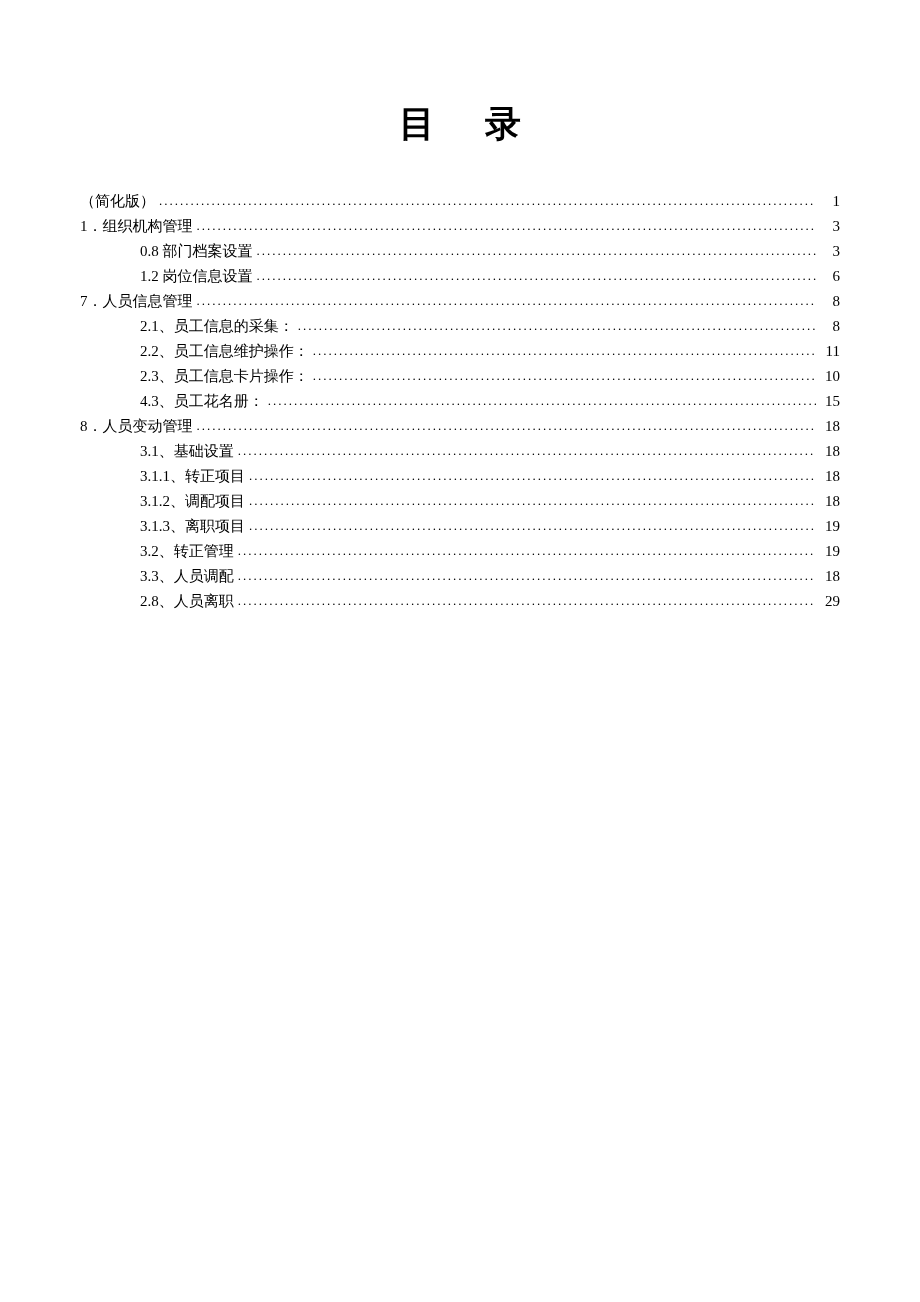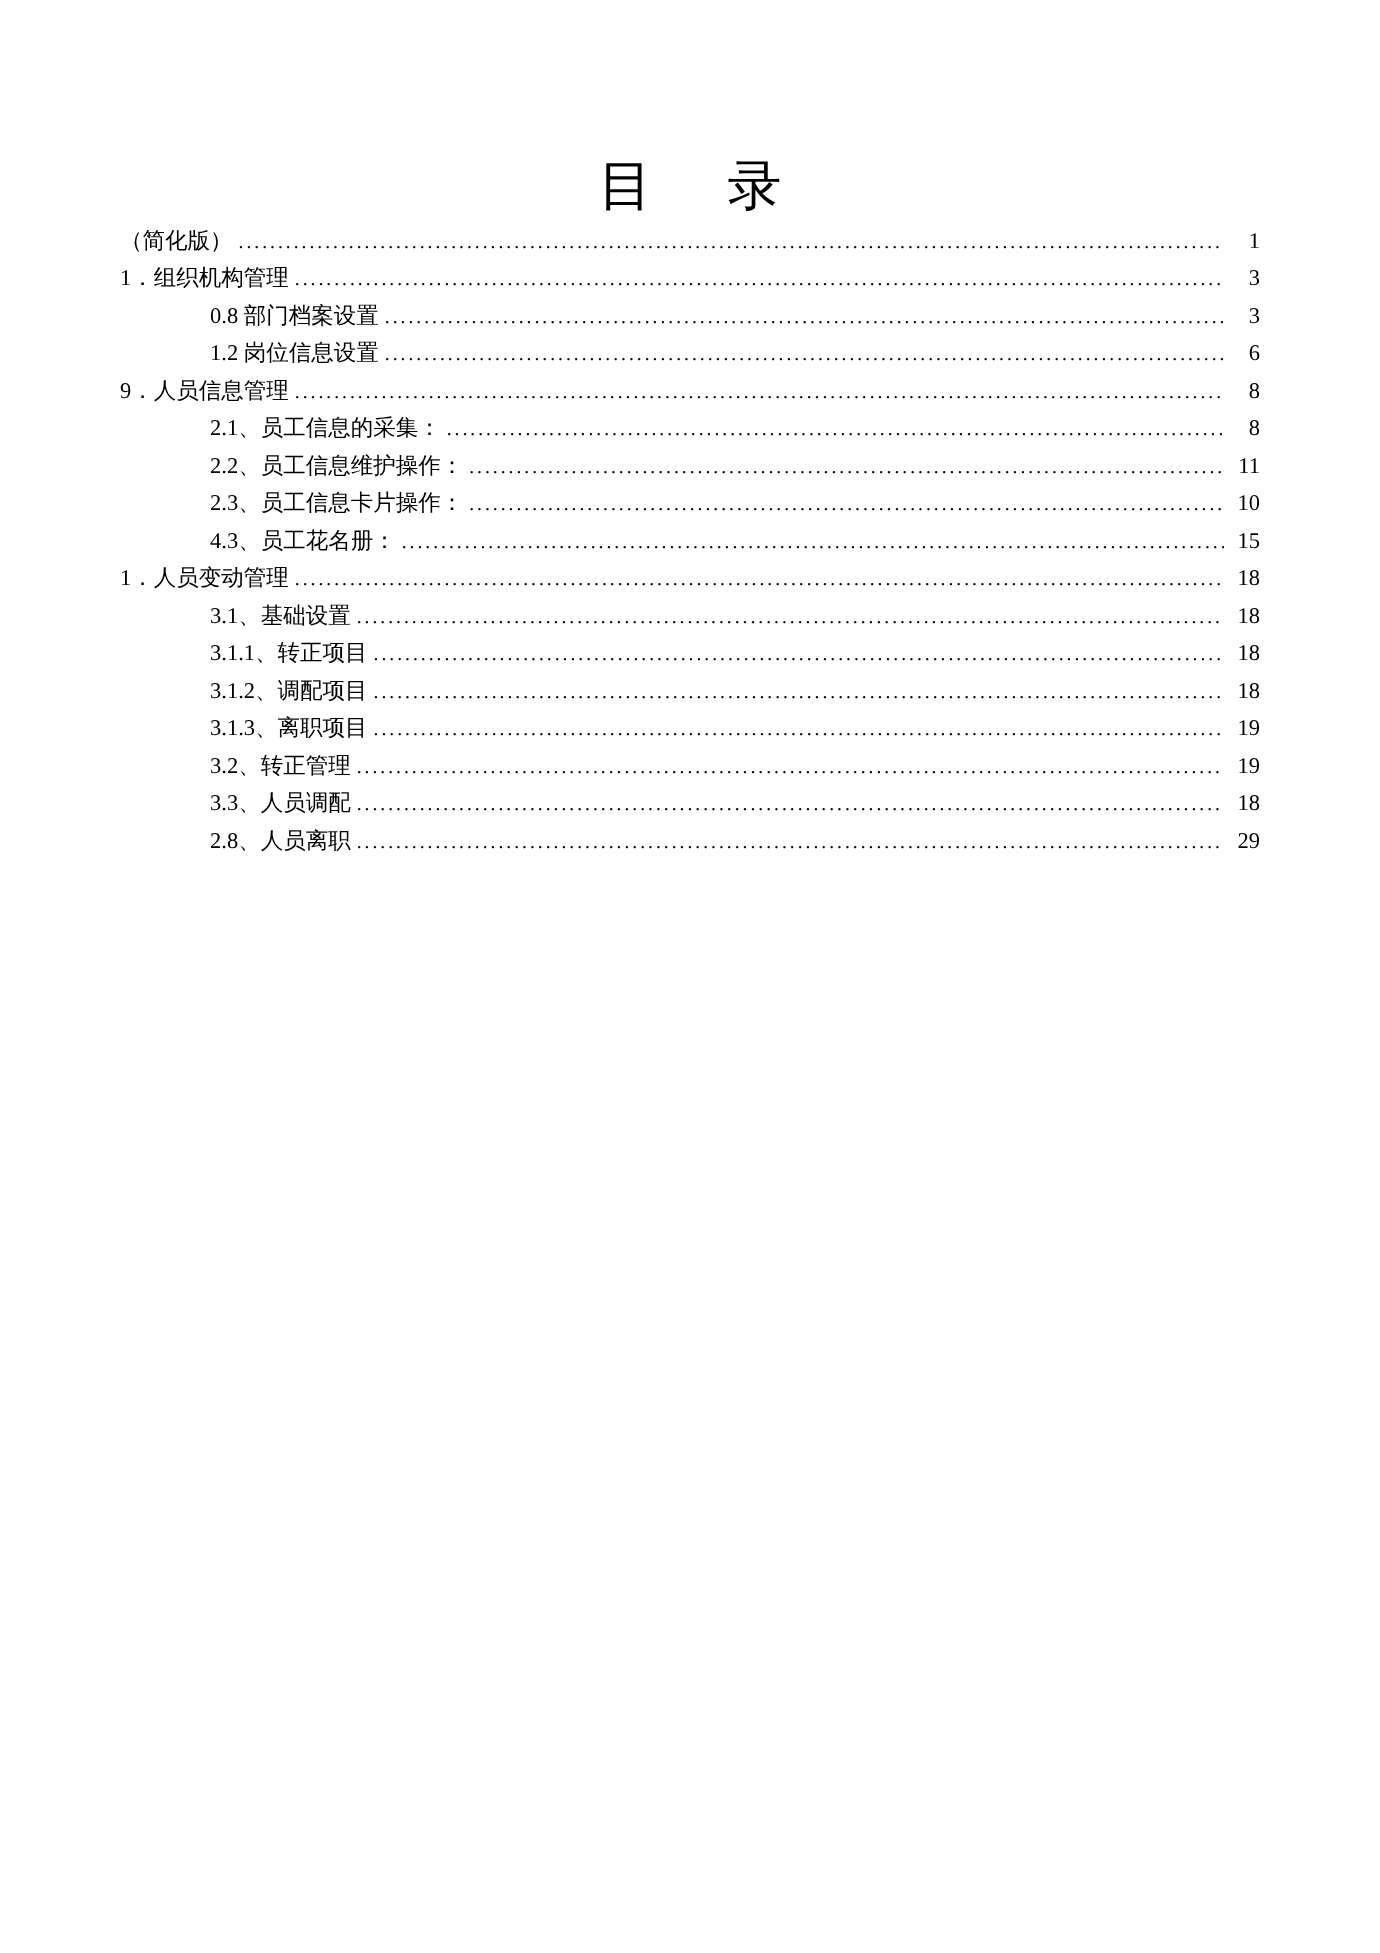--- a/index.html
+++ b/index.html
@@ -11,21 +11,22 @@
       background: #ffffff;
       width: 920px;
       height: 1302px;
       font-family: "SimSun", "宋体", serif;
       color: #000000;
       padding: 100px 50px 50px 50px;
     }
     .title {
       text-align: center;
       font-size: 36px;
-      font-weight: normal;
+      font-weight: bold;
+      margin-bottom: 40px;
       letter-spacing: 50px;
       padding-left: 50px;
       font-family: "SimSun", "宋体", serif;
     }
     .toc {
       padding: 0 30px;
     }
     .toc-entry {
       display: flex;
       align-items: flex-start;
@@ -79,21 +80,21 @@
     <span class="toc-label">0.8 部门档案设置</span>
     <span class="toc-dots">............................................................................................................................................................................................................................................................................................................</span>
     <span class="toc-page">3</span>
   </div>
   <div class="toc-entry level-1">
     <span class="toc-label">1.2 岗位信息设置</span>
     <span class="toc-dots">............................................................................................................................................................................................................................................................................................................</span>
     <span class="toc-page">6</span>
   </div>
   <div class="toc-entry level-0">
-    <span class="toc-label">9．人员信息管理</span>
+    <span class="toc-label">7．人员信息管理</span>
     <span class="toc-dots">............................................................................................................................................................................................................................................................................................................</span>
     <span class="toc-page">8</span>
   </div>
   <div class="toc-entry level-1">
     <span class="toc-label">2.1、员工信息的采集：</span>
     <span class="toc-dots">............................................................................................................................................................................................................................................................................................................</span>
     <span class="toc-page">8</span>
   </div>
   <div class="toc-entry level-1">
     <span class="toc-label">2.2、员工信息维护操作：</span>
@@ -104,21 +105,21 @@
     <span class="toc-label">2.3、员工信息卡片操作：</span>
     <span class="toc-dots">............................................................................................................................................................................................................................................................................................................</span>
     <span class="toc-page">10</span>
   </div>
   <div class="toc-entry level-1">
     <span class="toc-label">4.3、员工花名册：</span>
     <span class="toc-dots">............................................................................................................................................................................................................................................................................................................</span>
     <span class="toc-page">15</span>
   </div>
   <div class="toc-entry level-0">
-    <span class="toc-label">1．人员变动管理</span>
+    <span class="toc-label">8．人员变动管理</span>
     <span class="toc-dots">............................................................................................................................................................................................................................................................................................................</span>
     <span class="toc-page">18</span>
   </div>
   <div class="toc-entry level-1">
     <span class="toc-label">3.1、基础设置</span>
     <span class="toc-dots">............................................................................................................................................................................................................................................................................................................</span>
     <span class="toc-page">18</span>
   </div>
   <div class="toc-entry level-1">
     <span class="toc-label">3.1.1、转正项目</span>

